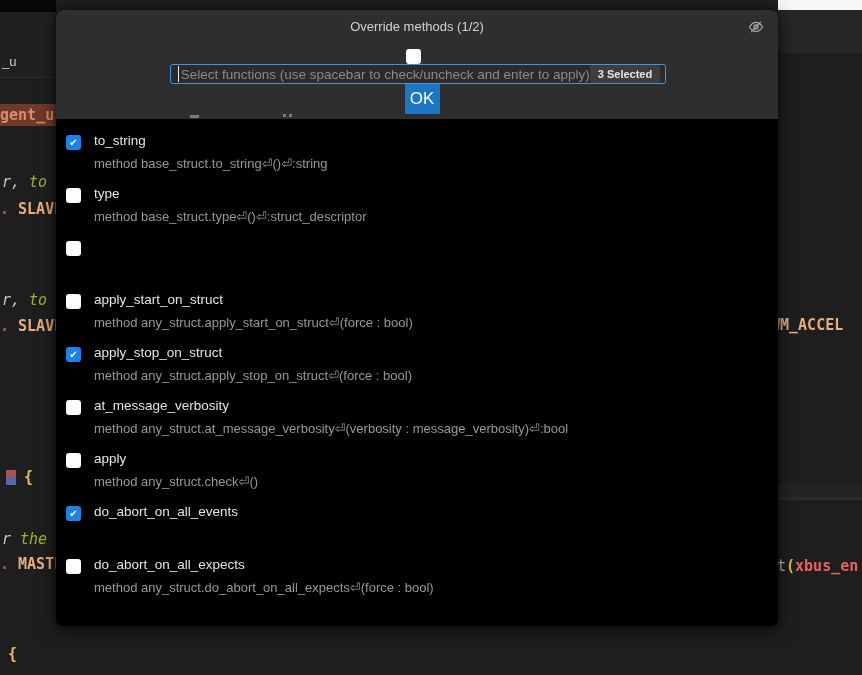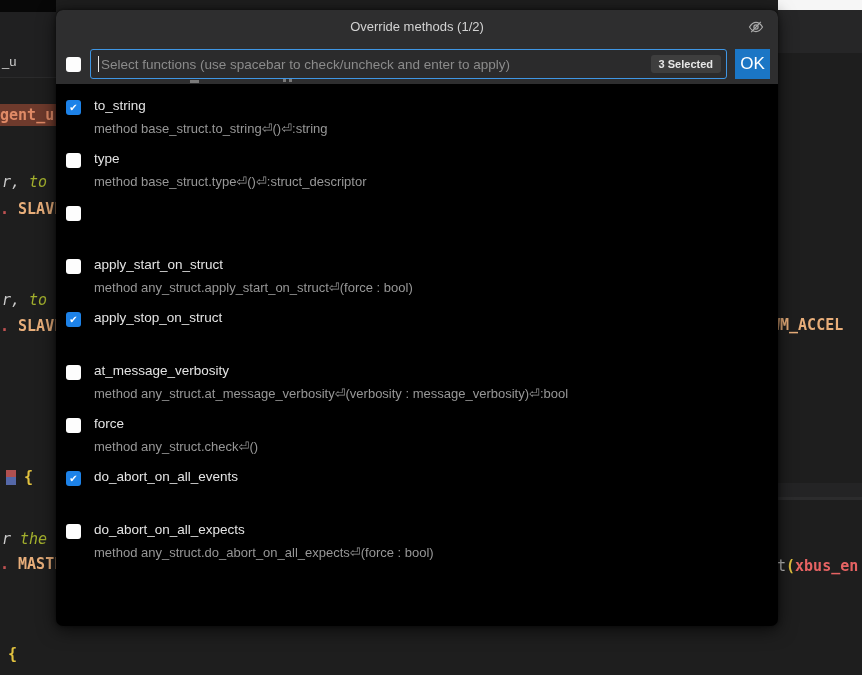--- a/index.html
+++ b/index.html
@@ -32,21 +32,21 @@
   
   .dialog { position:absolute; left:56px; top:10px; width:722px; height:616px; z-index:10;
             background:#000000; border-radius:7px;
             box-shadow:0 4px 18px rgba(0,0,0,0.65), 0 0 4px rgba(0,0,0,0.5); }
   .titlebar { height:32px; background:#2e2e2f; border-radius:7px 7px 0 0; position:relative;
               display:flex; align-items:center; justify-content:center; }
   .title { color:#d2d2d2; font-size:13px; }
   .eye-btn { position:absolute; right:13px; top:8px; width:18px; height:18px; cursor:pointer;
              display:flex; align-items:center; justify-content:center; }
 
-  .input-row { display:flex; align-items:center; padding:7px 8px 5px 10px; background:#2e2e2f; }
+  .input-row { display:flex; align-items:center; padding:7px 8px 5px 10px; background:#2e2e2f;flex-direction:column; }
   .master-cb { width:15px; height:15px; background:#fdfdfd; border-radius:3px; margin-right:9px; flex:none; }
   .filter { flex:1; height:30px; background:#2b2b2c; border:1px solid #3f96e4; border-radius:3px;
             display:flex; align-items:center; padding:0 5px 0 7px; }
   .caret { width:1px; height:16px; background:#e8e8e8; margin-right:2px; flex:none; }
   .filter-ph { flex:1; color:#8b8b8b; font-size:13.5px; white-space:nowrap; overflow:hidden; }
   .badge { background:#3e3e3e; color:#e6e6e6; font-size:11px; font-weight:bold;
            padding:3px 8px; border-radius:3px; flex:none; }
   .ok-btn { margin-left:8px; width:35px; height:30px; background:#1b76c5; color:#ffffff;
             border:none; border-radius:0; font-size:17px; font-family:inherit; cursor:pointer;
             display:flex; align-items:center; justify-content:center; flex:none; }
@@ -143,35 +143,36 @@
     <div class="row-content">
       <div class="row-label">apply_start_on_struct</div>
       <div class="row-detail">method any_struct.apply_start_on_struct⏎(force : bool)</div>
     </div>
   </div>
 
   <div class="row">
     <span class="row-cb checked">✔</span>
     <div class="row-content">
       <div class="row-label">apply_stop_on_struct</div>
+      <div class="row-detail">method any_struct.apply_stop_on_struct⏎(force : bool)</div>
     </div>
   </div>
 
   <div class="row">
     <span class="row-cb unchecked"></span>
     <div class="row-content">
       <div class="row-label">at_message_verbosity</div>
       <div class="row-detail">method any_struct.at_message_verbosity⏎(verbosity : message_verbosity)⏎:bool</div>
     </div>
   </div>
 
   <div class="row">
     <span class="row-cb unchecked"></span>
     <div class="row-content">
-      <div class="row-label">force</div>
+      <div class="row-label">apply</div>
       <div class="row-detail">method any_struct.check⏎()</div>
     </div>
   </div>
 
   <div class="row">
     <span class="row-cb checked">✔</span>
     <div class="row-content">
       <div class="row-label">do_abort_on_all_events</div>
     </div>
   </div>

